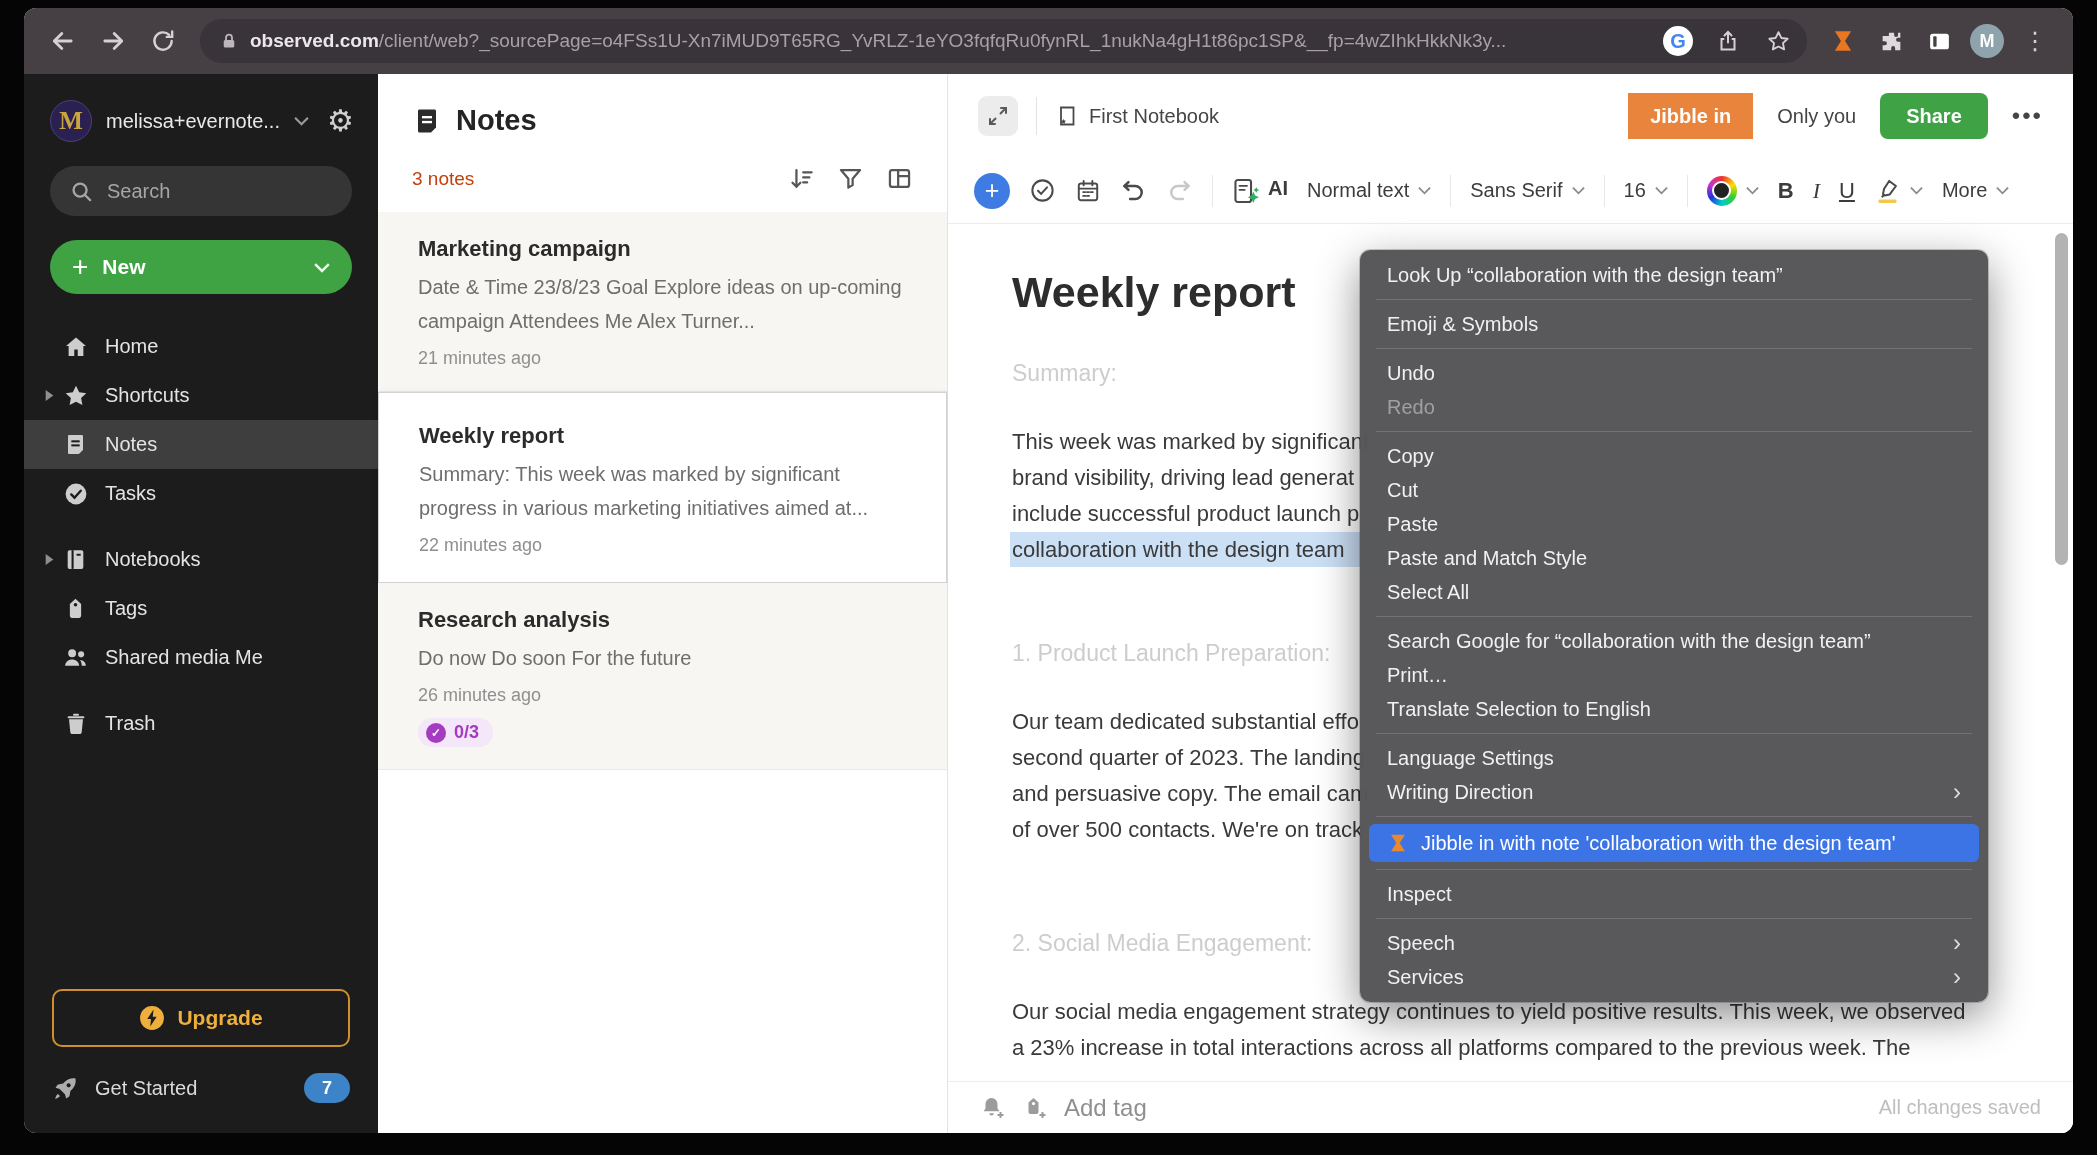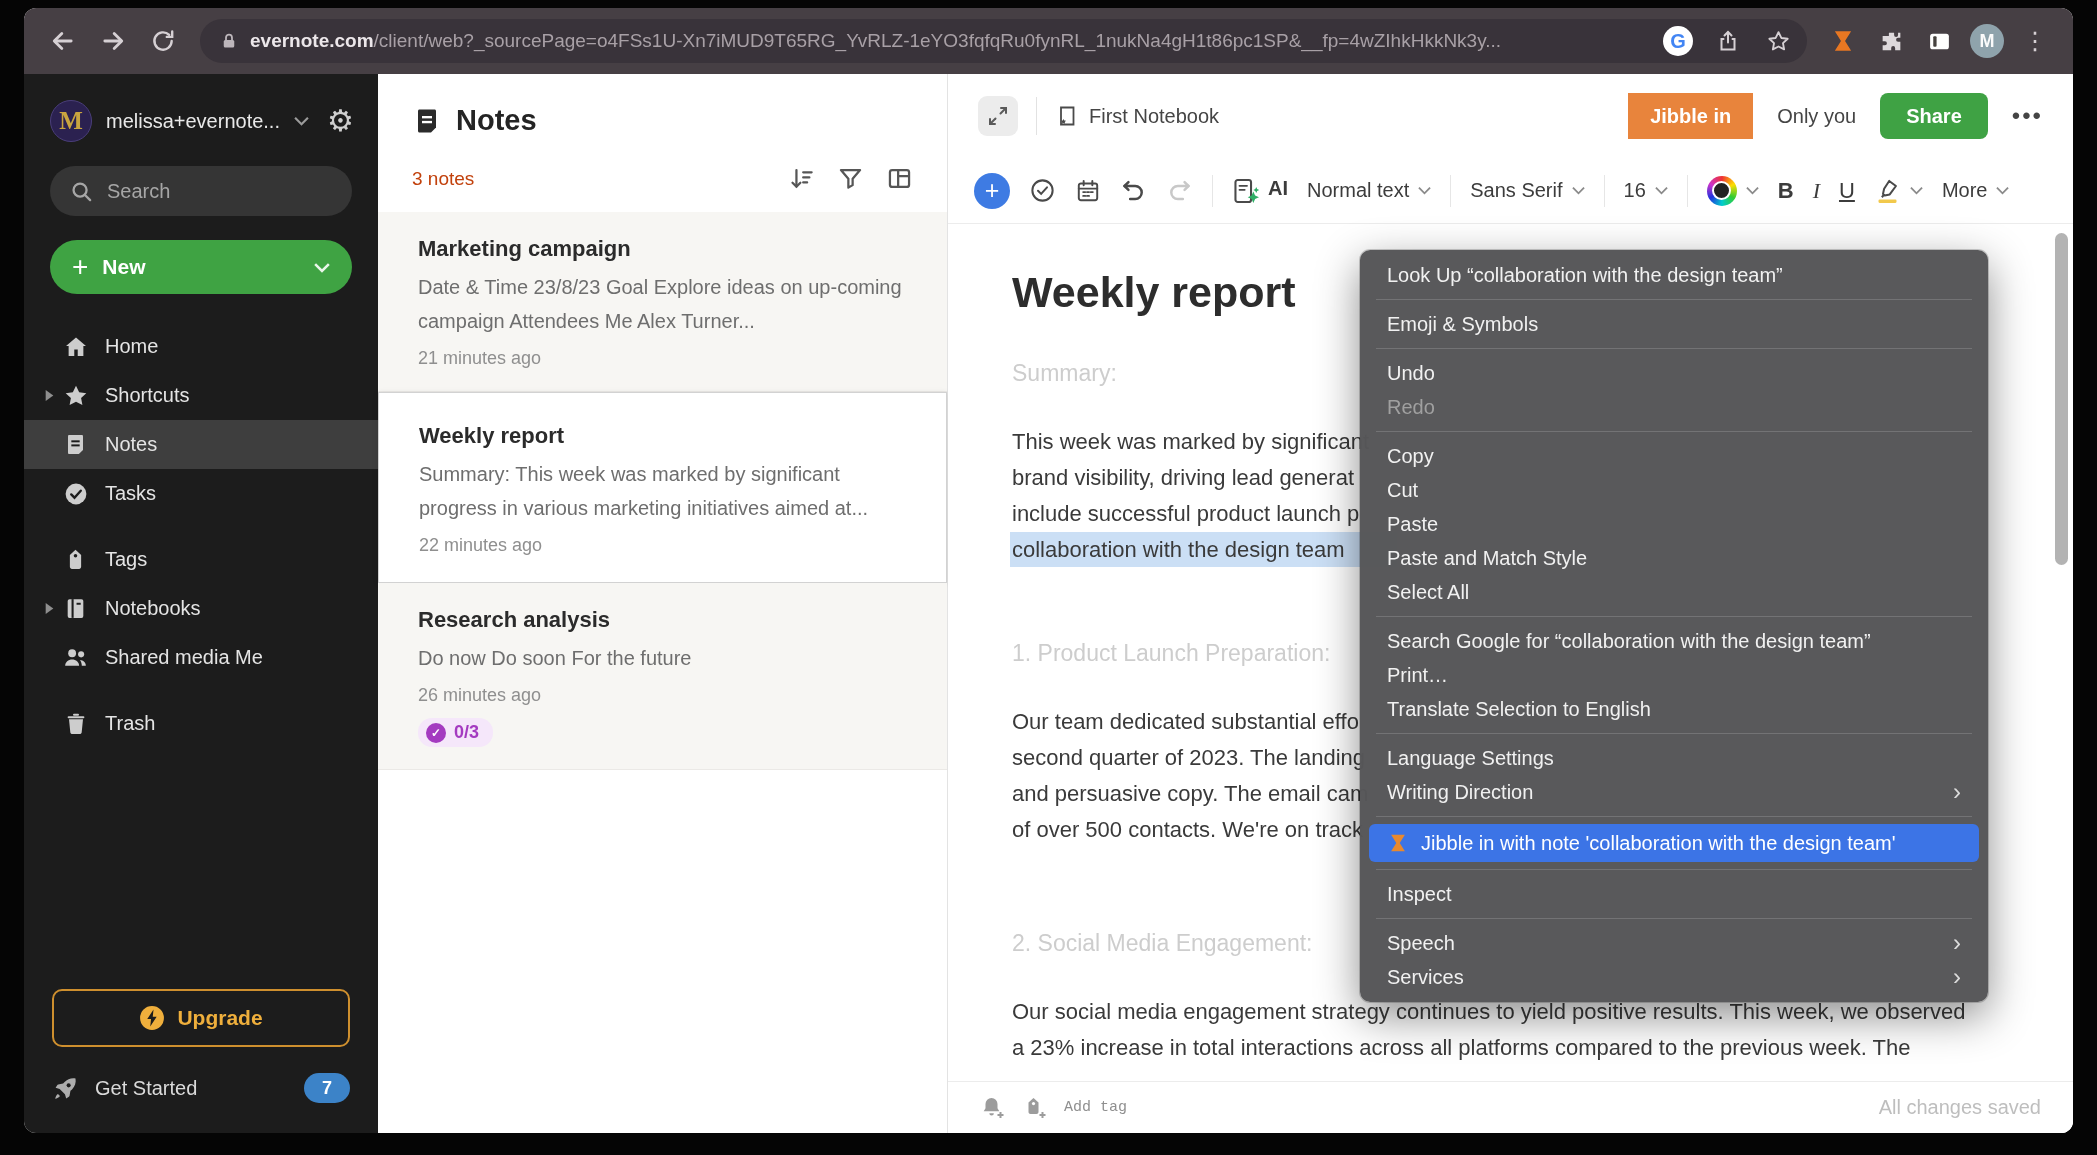--- a/index.html
+++ b/index.html
@@ -92,21 +92,21 @@
   .note-title { font-size:43px; font-weight:700; color:#2D2D2D; line-height:52px; }
   .muted-h { color:#CDCDCD; font-size:23px; line-height:30px; }
   .summary-h { margin-top:40px; }
   .para { margin-top:36px; font-size:22px; line-height:36px; color:#3A3A3A; }
   .para > div { white-space:nowrap; }
   .sel { background:#CBDFF5; padding:5px 52px 5px 2px; margin-left:-2px; }
   .sec1 { margin-top:70px; }
   .sec2 { margin-top:80px; }
   .efooter { position:absolute; left:0; right:0; bottom:0; height:52px; border-top:1px solid #ECECEC; display:flex; align-items:center; gap:16px; padding:0 32px; background:#fff; }
   .ef-ico { color:#9C9C9C; display:flex; }
-  .addtag { font-size:15px; color:#8F8F8F;font-family:Liberation Mono, monospace; }
+  .addtag { font-size:24px; color:#8F8F8F; }
   .saved { margin-left:auto; font-size:20px; color:#BEBEBE; }
   .scroll-thumb { position:absolute; right:5px; top:159px; width:13px; height:332px; border-radius:7px; background:#B3B3B3; }
 
   
   .cmenu { position:absolute; left:1336px; top:242px; width:628px; background:rgba(86,86,88,0.98); border-radius:10px; box-shadow:0 14px 44px rgba(0,0,0,0.45), 0 0 0 1px rgba(0,0,0,0.18); padding:8px 0; z-index:10; }
   .cm-item { height:34px; display:flex; align-items:center; padding:0 27px; color:#F1F1F1; font-size:20px; white-space:nowrap; }
   .cm-item.disabled { color:#A0A0A0; }
   .cm-arrow { margin-left:auto; color:#DCDCDC; font-size:24px; line-height:1; }
   .cm-div { height:1px; background:#737375; margin:7px 16px; }
   .cm-hl { margin:2px 9px; border-radius:6px; background:#3C74E6; height:38px; display:flex; align-items:center; gap:12px; padding:0 18px; color:#fff; font-size:20px; white-space:nowrap; overflow:hidden; }
@@ -137,21 +137,21 @@
             <path d="M20.5 3.2v5h-5"></path>
           </svg>
       </div>
       <div class="urlpill">
         <span class="lock">
           <svg width="18" height="18" viewBox="0 0 24 24" fill="currentColor">
               <rect x="5" y="10.5" width="14" height="10" rx="2"></rect>
               <path d="M8 11V7.5a4 4 0 018 0V11" fill="none" stroke="currentColor" stroke-width="2.4"></path>
             </svg>
         </span>
-        <span class="urltext"><b>evernote.com</b><span class="path">/client/web?_sourcePage=o4FSs1U-Xn7iMUD9T65RG_YvRLZ-1eYO3fqfqRu0fynRL_1nukNa4gH1t86pc1SP&amp;__fp=4wZIhkHkkNk3y...</span></span>
+        <span class="urltext"><b>observed.com</b><span class="path">/client/web?_sourcePage=o4FSs1U-Xn7iMUD9T65RG_YvRLZ-1eYO3fqfqRu0fynRL_1nukNa4gH1t86pc1SP&amp;__fp=4wZIhkHkkNk3y...</span></span>
         <span class="pill-ico">
             <span class="gcircle">G</span>
           </span>
         <span class="pill-ico">
           <svg width="24" height="24" viewBox="0 0 24 24" fill="none" stroke="currentColor" stroke-width="2" stroke-linecap="round">
               <path d="M12 13.5V3.5"></path>
               <path d="M8.5 6.5L12 3l3.5 3.5"></path>
               <path d="M7.5 10H5.5v10.5h13V10h-2"></path>
             </svg>
         </span>
@@ -255,44 +255,44 @@
             <span class="nav-caret"></span>
             <span class="nav-ico">
                 <svg width="26" height="26" viewBox="0 0 24 24">
                   <circle cx="12" cy="12" r="9.6" fill="currentColor"></circle>
                   <path d="M7.6 12.4l3 3 5.8-6.4" stroke="#1C1C1C" stroke-width="2.2" fill="none" stroke-linecap="round"></path>
                 </svg>
               </span>
             <span>Tasks</span>
           </div>
           <div class="nav-gap"></div>
-          <div class="nav-item">
-            <span class="nav-caret"></span>
-            <span class="nav-ico">
-                <svg width="25" height="25" viewBox="0 0 24 24">
-                  <path d="M12 2.6l5.4 5V19c0 1.1-.9 2-2 2H8.6c-1.1 0-2-.9-2-2V7.6z" fill="currentColor"></path>
-                  <circle cx="12" cy="8.4" r="1.7" fill="#1C1C1C"></circle>
-                </svg>
-              </span>
-            <span>Tags</span>
-          </div>
           <div class="nav-item has-caret">
             <span class="nav-caret">
                 <svg width="11" height="13" viewBox="0 0 10 12" fill="currentColor">
                   <path d="M1.5 1l7 5-7 5z"></path>
                 </svg>
               </span>
             <span class="nav-ico">
                 <svg width="25" height="25" viewBox="0 0 24 24">
                   <rect x="4.5" y="3" width="15" height="18" rx="1.8" fill="currentColor"></rect>
                   <rect x="8.2" y="3" width="2" height="18" fill="#1C1C1C"></rect>
                   <rect x="13" y="6.5" width="4" height="1.9" fill="#1C1C1C"></rect>
                 </svg>
               </span>
             <span>Notebooks</span>
+          </div>
+          <div class="nav-item">
+            <span class="nav-caret"></span>
+            <span class="nav-ico">
+                <svg width="25" height="25" viewBox="0 0 24 24">
+                  <path d="M12 2.6l5.4 5V19c0 1.1-.9 2-2 2H8.6c-1.1 0-2-.9-2-2V7.6z" fill="currentColor"></path>
+                  <circle cx="12" cy="8.4" r="1.7" fill="#1C1C1C"></circle>
+                </svg>
+              </span>
+            <span>Tags</span>
           </div>
           <div class="nav-item">
             <span class="nav-caret"></span>
             <span class="nav-ico">
                 <svg width="27" height="27" viewBox="0 0 24 24" fill="currentColor">
                   <circle cx="9" cy="8.2" r="3.5"></circle>
                   <path d="M2.8 19.4c0-3.4 2.8-5.6 6.2-5.6s6.2 2.2 6.2 5.6z"></path>
                   <circle cx="17" cy="9.2" r="2.7"></circle>
                   <path d="M16 14.2c2.9.3 5.2 2.1 5.2 5.2h-3.6c0-2-.6-3.9-1.6-5.2z"></path>
                 </svg>

